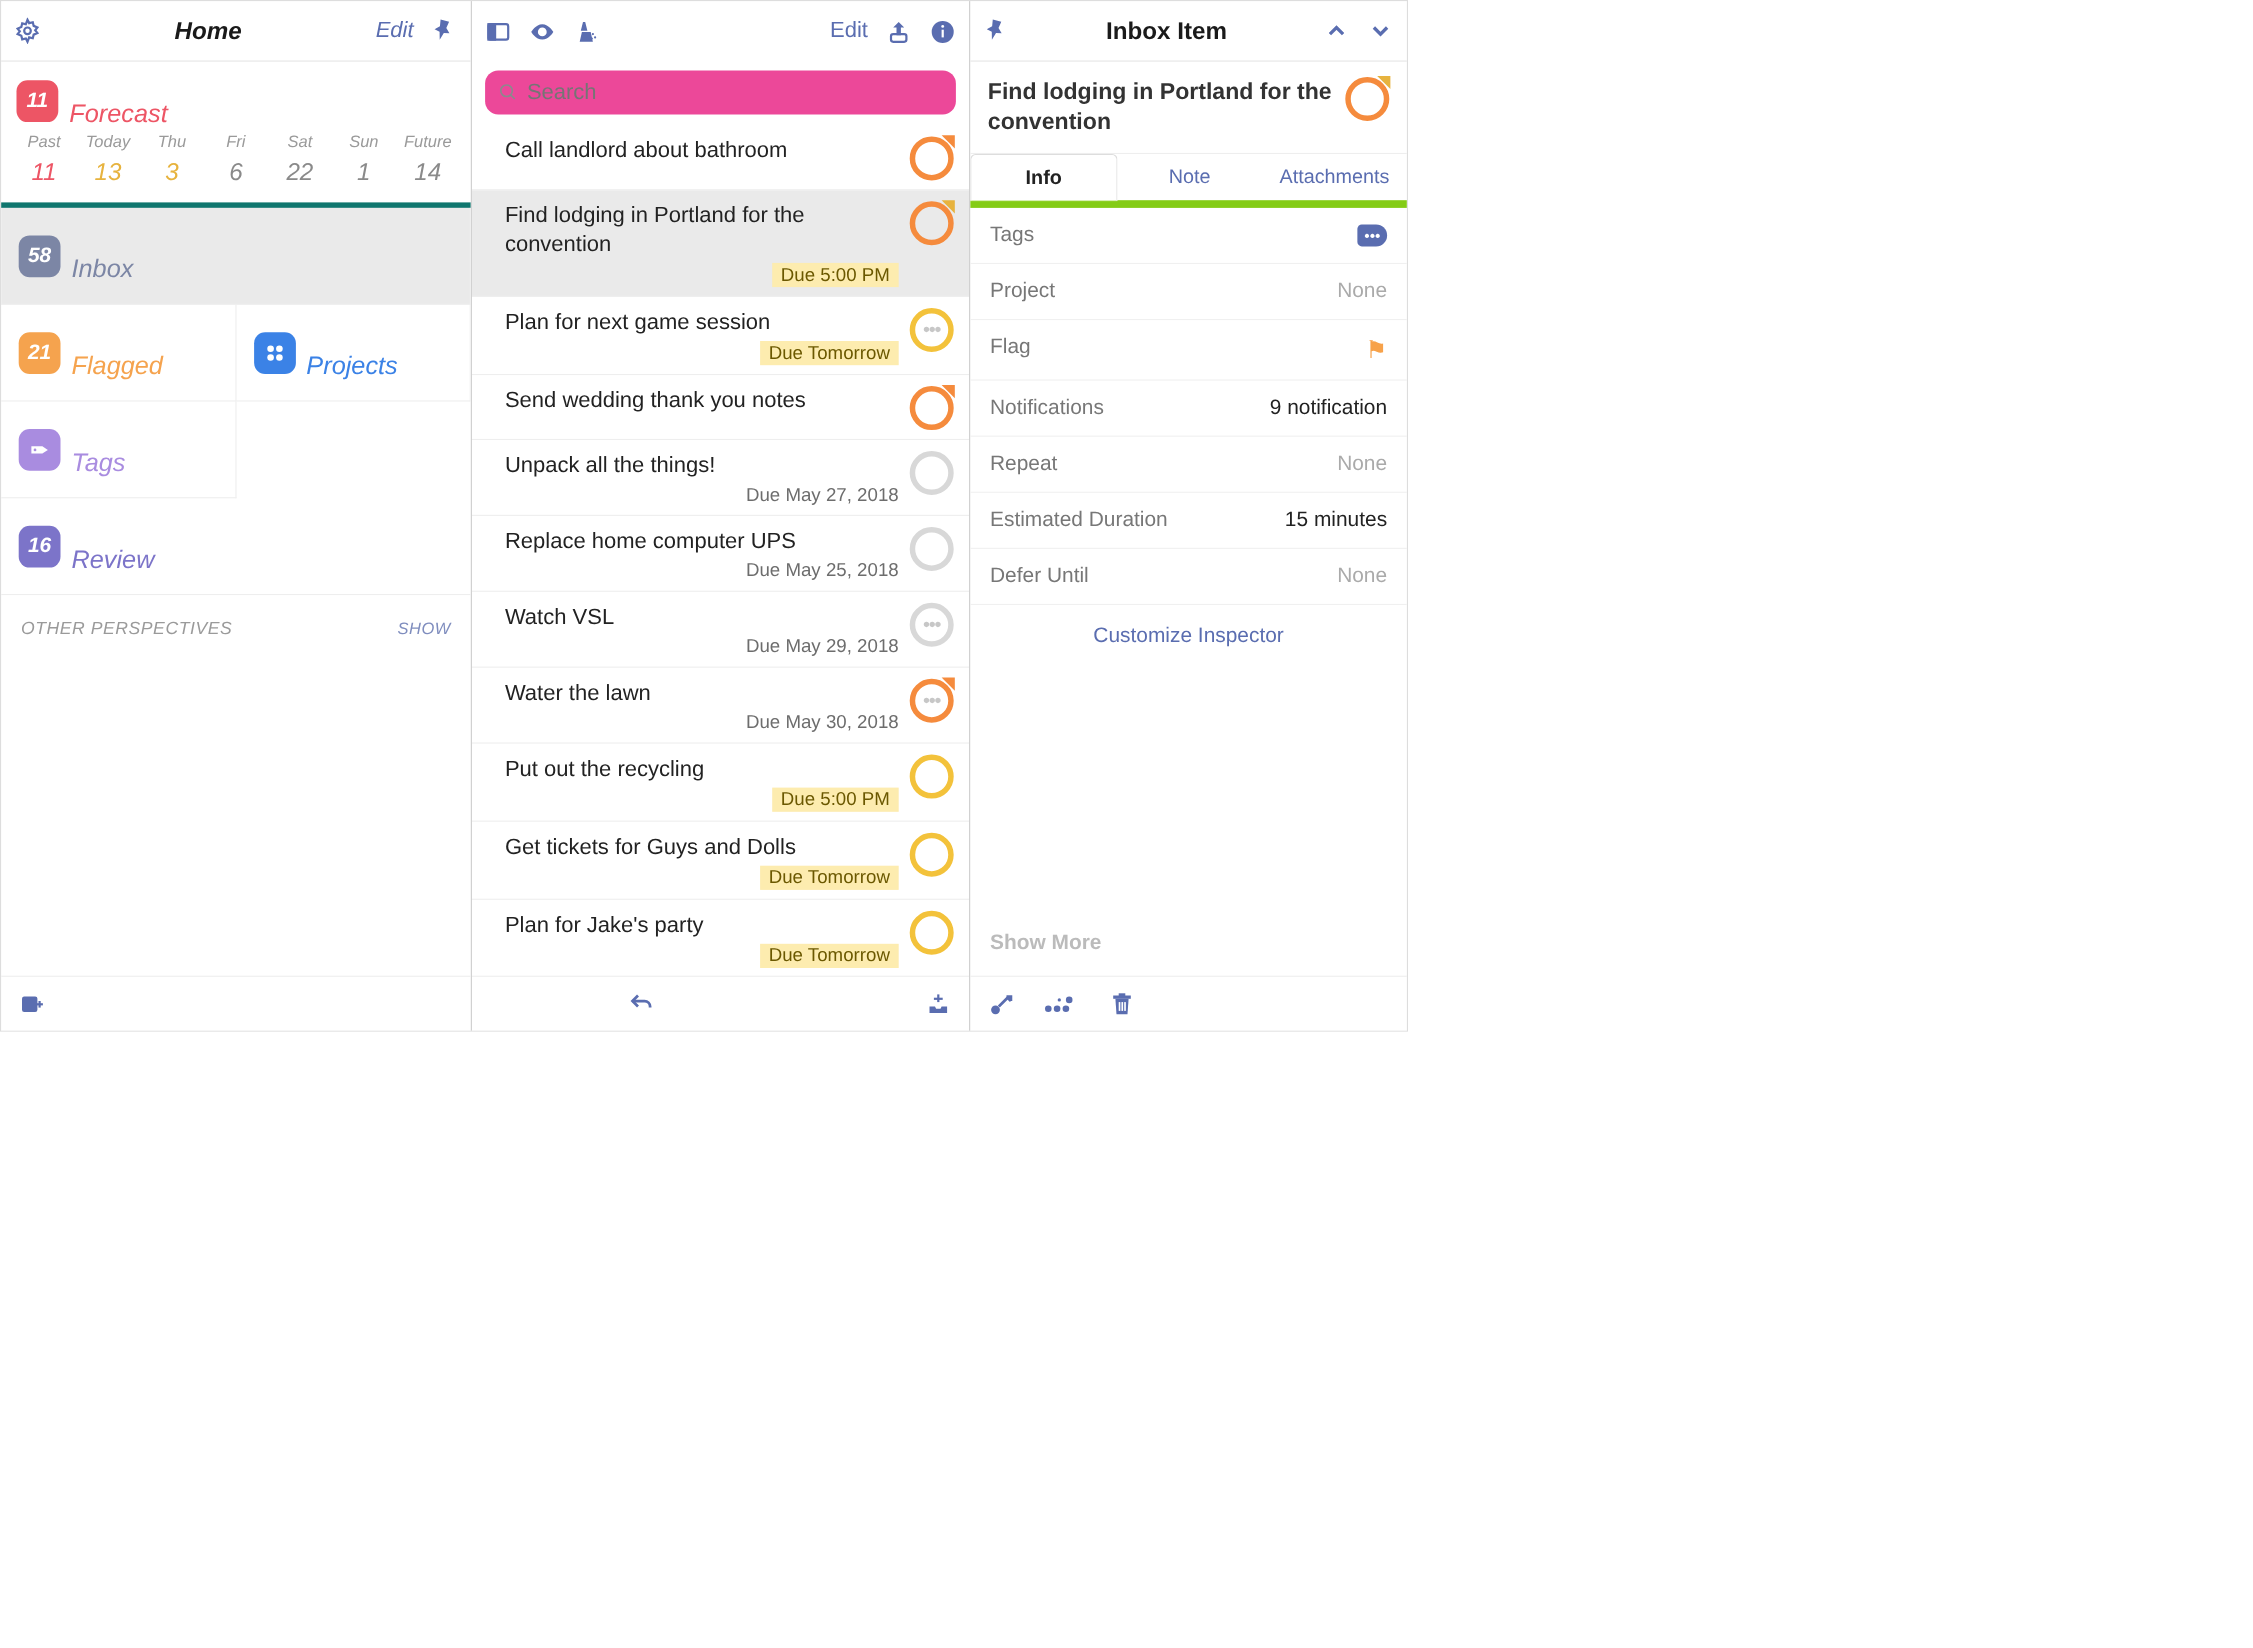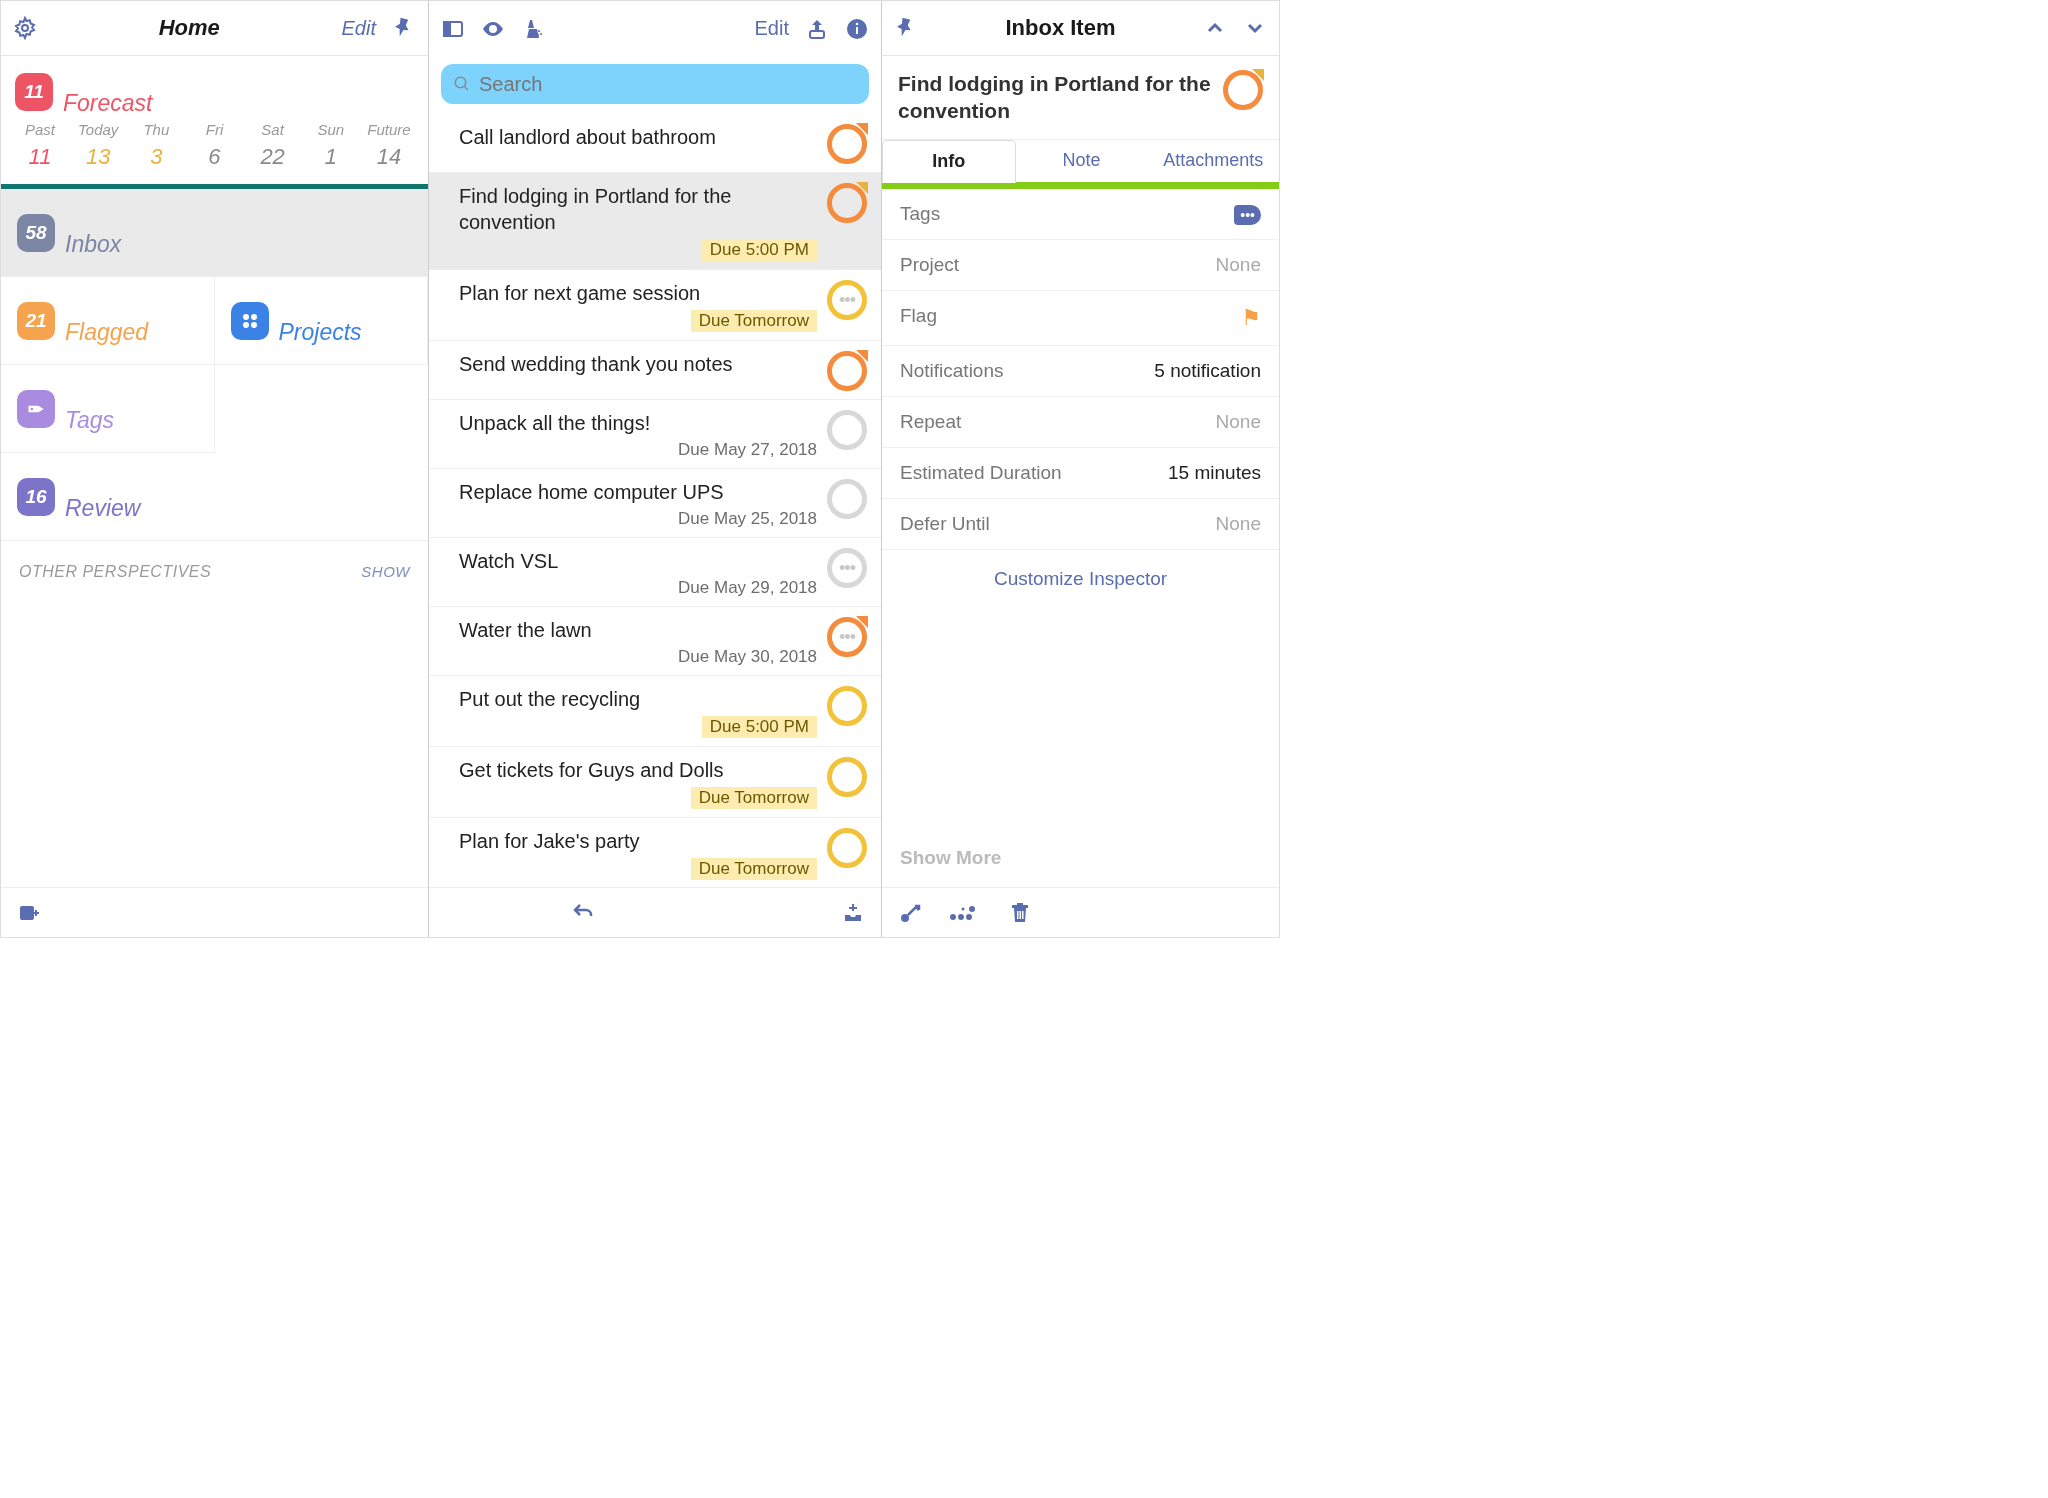--- a/index.html
+++ b/index.html
@@ -21,21 +21,21 @@
 .selected { background: #eaeaea; }
 .badge { min-width: 38px; height: 38px; border-radius: 10px; color: #fff; display: flex; align-items: center; justify-content: center; font-weight: 600; font-size: 19px; padding: 0 6px; }
 .label { font-size: 23px; font-weight: 500; margin-top: 24px; }
 .forecast-row { padding: 10px 14px 14px; border-bottom: 5px solid #0f766e; }
 .forecast-days { display: flex; justify-content: space-between; margin-top: 4px; }
 .day { text-align: center; font-size: 15px; color: #9a9a9a; width: 50px; }
 .day .n { font-size: 22px; margin-top: 6px; color: #666; }
 .other { display: flex; justify-content: space-between; padding: 22px 18px; color: #9a9a9a; font-size: 16px; letter-spacing: 0.5px; }
 .other .show { color: #7f8dbe; font-size: 15px; }
 
-.searchbar { margin: 8px 12px 10px; background: #7dd3fc; border-radius: 12px; height: 40px; display: flex; align-items: center; padding: 0 12px; color: #8a8a8d; gap: 8px; }
+.searchbar { margin: 8px 12px 10px; background: #ec4899; border-radius: 12px; height: 40px; display: flex; align-items: center; padding: 0 12px; color: #8a8a8d; gap: 8px; }
 .searchbar input { border: none; background: transparent; flex: 1; font-size: 20px; outline: none; color: #333; }
 .tasks { flex: 1; overflow: hidden; }
 .task { display: flex; align-items: flex-start; gap: 10px; padding: 10px 14px 8px 30px; border-bottom: 1px solid #eee; position: relative; }
 .task.sel { background: #eaeaea; }
 .task .tmain { flex: 1; }
 .task .ttitle { font-size: 20px; color: #222; line-height: 1.3; padding-right: 6px; }
 .task .tdue { font-size: 17px; color: #6d6d6d; text-align: right; margin-top: 4px; }
 .task .tdue.hl { background: #fdecaf; display: inline-block; padding: 1px 8px; float: right; color: #6b5800; }
 .status { width: 40px; height: 40px; border-radius: 50%; border: 5px solid #ccc; flex-shrink: 0; position: relative; }
 .status.orange { border-color: #f58b3d; }
@@ -383,21 +383,21 @@
         <div class="prop">
           <span class="k">Project</span>
           <span class="v none">None</span>
         </div>
         <div class="prop">
           <span class="k">Flag</span>
           <span class="v"><span class="flagicon">⚑</span></span>
         </div>
         <div class="prop">
           <span class="k">Notifications</span>
-          <span class="v">5 notification</span>
+          <span class="v">9 notification</span>
         </div>
         <div class="prop">
           <span class="k">Repeat</span>
           <span class="v none">None</span>
         </div>
         <div class="prop">
           <span class="k">Estimated Duration</span>
           <span class="v">15 minutes</span>
         </div>
         <div class="prop">

